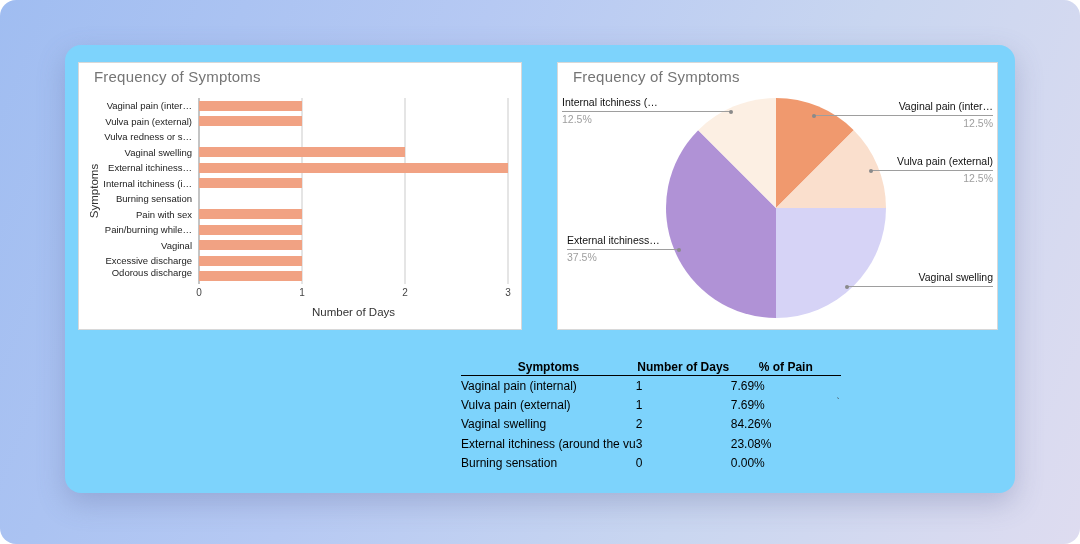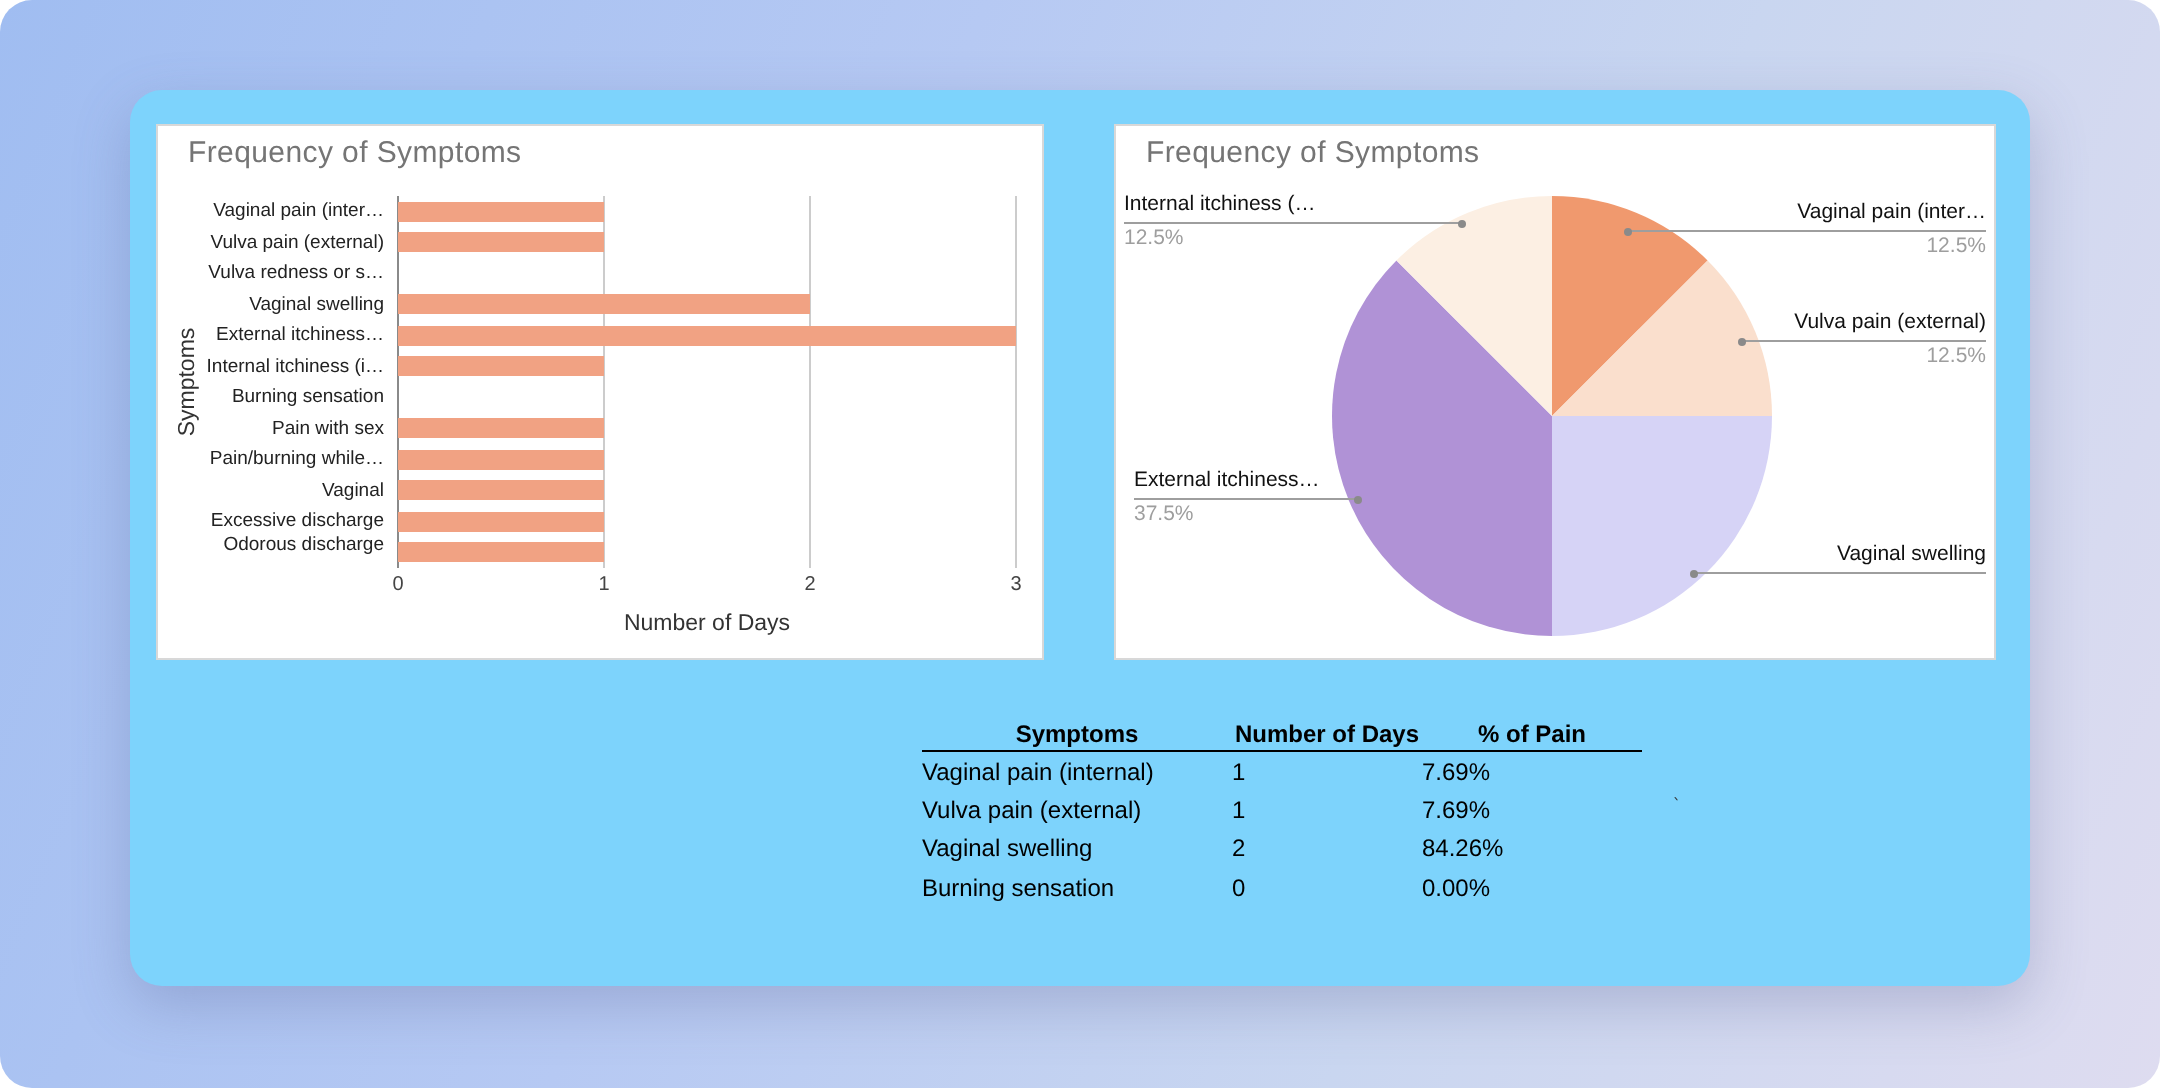--- a/index.html
+++ b/index.html
@@ -205,20 +205,25 @@
           <td>Vulva pain (external)</td>
           <td>1</td>
           <td>7.69%</td>
         </tr>
         <tr>
           <td>Vaginal swelling</td>
           <td>2</td>
           <td>84.26%</td>
         </tr>
         <tr>
+          <td>External itchiness (around the vu</td>
+          <td>3</td>
+          <td>23.08%</td>
+        </tr>
+        <tr>
           <td>Burning sensation</td>
           <td>0</td>
           <td>0.00%</td>
         </tr>
       </tbody>
   </table>
 
   <span class="stray">`</span>
 </div>
 

